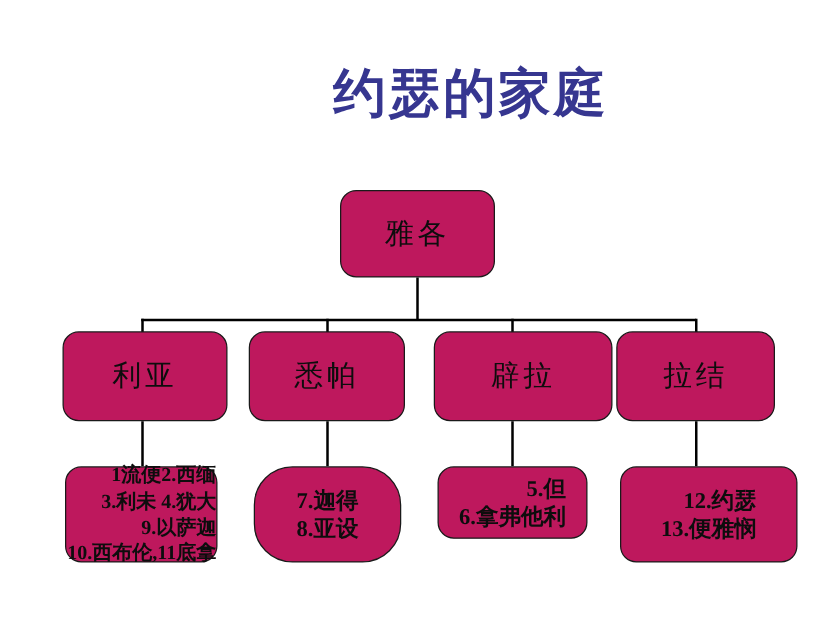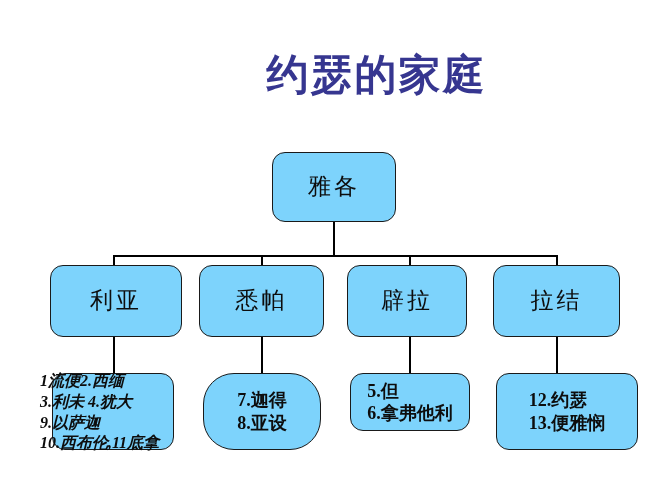--- a/index.html
+++ b/index.html
@@ -41,27 +41,27 @@
     position: absolute;
     background: #000000;
   }
   .vline { width: 2px; }
   .hline { height: 2px; }
 
   
   .box {
     position: absolute;
     box-sizing: border-box;
-    background: #7dd3fc;
+    background: #be185d;
     border: 1.6px solid #1a1a1a;
     border-radius: 13px;
     display: flex;
     align-items: center;
     justify-content: center;
-    text-align: left;
+    text-align: right;
   }
   .box .label {
     font-family: "Liberation Serif", serif;
     color: #0d0d0d;
     line-height: 1.18;
   }
 
   .box-root .label,
   .box-wife .label {
     font-size: 23px;
@@ -78,21 +78,20 @@
     line-height: 1.23;
     white-space: pre-line;
   }
   .box-children.dense .label {
     font-size: 16px;
     line-height: 1.3;
     white-space: pre-line;
     width: 150px;
     margin-left: -13px;
     margin-top: 2px;
-    font-style: italic;
   }
 </style>
 </head>
 <body>
 
 <div id="stage">
 
   <div class="title">约瑟的家庭</div>
 
   <div class="box box-root" style="left:272px; top:152px; width:124px; height:70px;">
@@ -107,21 +106,21 @@
   <div class="line vline" style="left:261px; top:255px; height:12px;"></div>
   <div class="line vline" style="left:409px; top:255px; height:12px;"></div>
   <div class="line vline" style="left:556px; top:255px; height:12px;"></div>
 
   <div class="box box-wife" style="left:50px; top:265px; width:132px; height:72px;">
     <span class="label">利亚</span>
   </div>
   <div class="box box-wife" style="left:199px; top:265px; width:125px; height:72px;">
     <span class="label">悉帕</span>
   </div>
-  <div class="box box-wife" style="left:347px; top:265px; width:120px; height:72px;">
+  <div class="box box-wife" style="left:347px; top:265px; width:143px; height:72px;">
     <span class="label">辟拉</span>
   </div>
   <div class="box box-wife" style="left:493px; top:265px; width:127px; height:72px;">
     <span class="label">拉结</span>
   </div>
 
   <div class="line vline" style="left:113px; top:337px; height:36px;"></div>
   <div class="line vline" style="left:261px; top:337px; height:36px;"></div>
   <div class="line vline" style="left:409px; top:337px; height:36px;"></div>
   <div class="line vline" style="left:556px; top:337px; height:36px;"></div>

